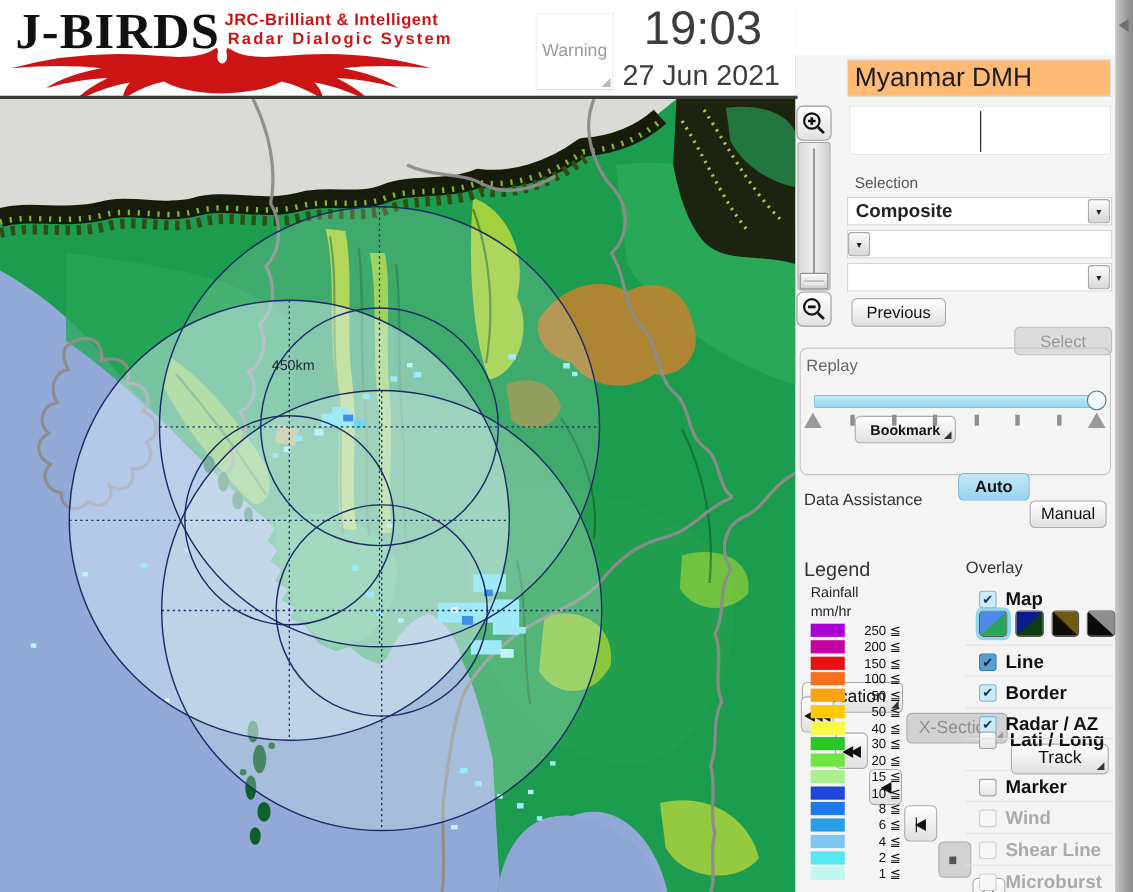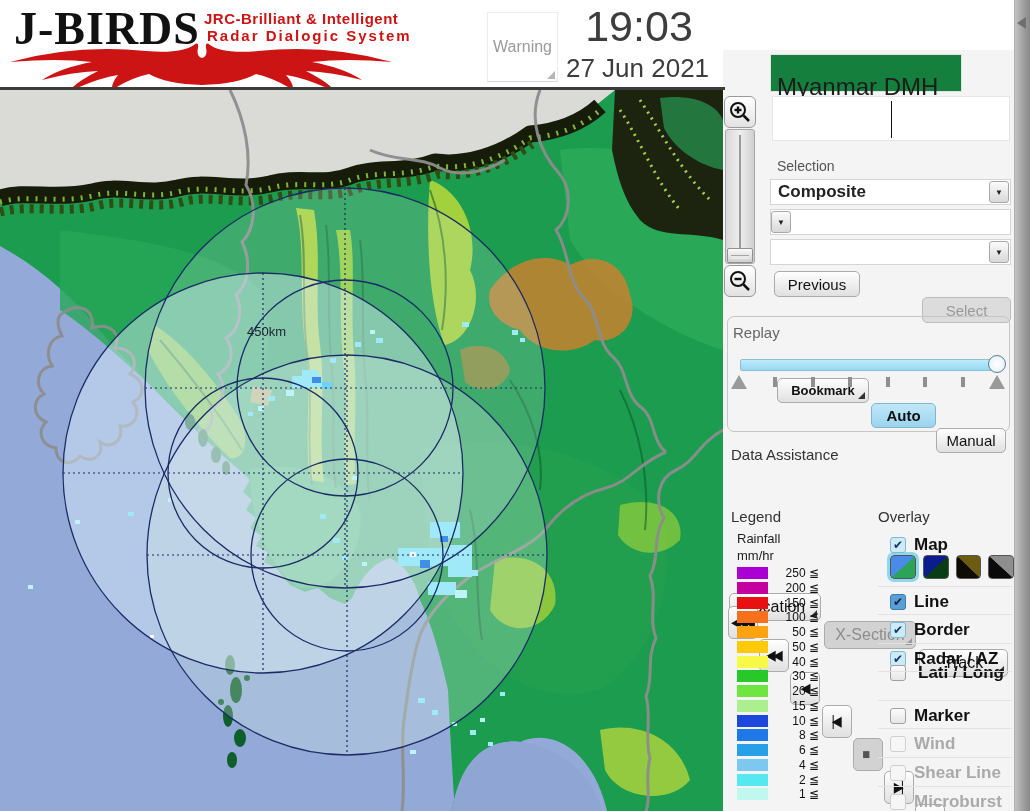--- a/index.html
+++ b/index.html
@@ -28,34 +28,34 @@
   .tool-btn { top:6px; width:32px; height:31px; border:1px solid #a8a8a8; border-radius:6px; background:linear-gradient(#ffffff,#dedede); display:flex; align-items:center; justify-content:center; cursor:pointer; }
   .tool-btn.active { background:linear-gradient(#8adcf8,#3eb4e8); border-color:#2f94c4; }
 
   
   #right-strip { left:1014px; top:0; width:16px; height:811px; background:linear-gradient(90deg,#c2c2c2,#9d9d9d 60%,#8a8a8a); border-left:1px solid #b0b0b0; }
   #collapse-icon { left:1017px; top:17px; width:0; height:0; border-top:6px solid transparent; border-bottom:6px solid transparent; border-right:9px solid #6f6f6f; cursor:pointer; }
 
   
   #right-panel { left:723px; top:0; width:291px; height:811px; background:#f4f4f4; }
   #panel-top-white { left:723px; top:0; width:291px; height:50px; background:#fff; }
-  #site-name { left:770px; top:54px; width:192px; height:34px; background:#15803d; border:1px solid #e2e2e2; font-size:24px; color:#1c1c1c; padding:18px 6px; }
+  #site-name { left:770px; top:54px; width:240px; height:34px; background:#fdba74; border:1px solid #e2e2e2; font-size:24px; color:#1c1c1c; padding:2px 6px; }
   #display-box { left:772px; top:96px; width:238px; height:45px; background:#fff; border:1px solid #e6e6e6; }
   #display-box .vline { position:absolute; left:50%; top:4px; width:1px; height:37px; background:#111; }
 
   .section-label { font-size:14px; color:#555; }
   #selection-label { left:777px; top:158px; }
 
   .dd-row { left:770px; width:241px; height:26px; background:#fff; border:1px solid #d5d5d5; display:flex; align-items:center; }
   .dd-row .dd-text { flex:1; font-size:17px; font-weight:bold; color:#222; padding-left:7px; white-space:nowrap; overflow:hidden; }
   .dd-btn { width:20px; height:22px; margin-right:1px; border:1px solid #a8a8a8; border-radius:3px; background:linear-gradient(#fbfbfb,#d8d8d8); font-size:8px; color:#222; display:flex; align-items:center; justify-content:center; cursor:pointer; }
 
   .btn { border:1px solid #ababab; border-radius:5px; background:linear-gradient(#fefefe,#e0e0e0); font-size:15px; color:#111; display:flex; align-items:center; justify-content:center; cursor:pointer; position:relative; }
   .btn.disabled { background:#dcdcdc; color:#999; border-color:#bcbcbc; cursor:default; }
-  .btn.blue { background:linear-gradient(#c0e8f8,#9ad4ee); border-color:#7db6d2; }
+  .btn.blue { background:linear-gradient(#c0e8f8,#9ad4ee); border-color:#7db6d2;margin-top:27px; }
   .btn.pressed { background:#d2d2d2; }
   .corner::after { content:""; position:absolute; right:3px; bottom:3px; border-left:7px solid transparent; border-bottom:7px solid #333; }
   .corner.gray::after { border-bottom-color:#9a9a9a; }
 
   #previous-btn { left:774px; top:271px; width:86px; height:26px; }
   #select-btn { left:922px; top:271px; width:89px; height:26px; }
 
   
   #replay-box { left:727px; top:316px; width:283px; height:116px; border:1px solid #c6c6c6; border-radius:7px; }
   #replay-label { left:733px; top:324px; font-size:15px; color:#666; }
@@ -71,21 +71,21 @@
   .pb-btn { top:395px; width:30px; height:33px; font-size:13px; letter-spacing:-3px; padding-right:3px; color:#111; }
   .pb-btn span { transform:scaleY(1.1); }
 
   
   #da-label { left:731px; top:446px; font-size:15px; color:#333; }
   #loc-btn { left:729px; top:466px; width:92px; height:28px; font-size:16px; }
   #xsec-btn { left:824px; top:466px; width:92px; height:28px; font-size:16px; background:#d2d2d2; color:#8d8d8d; }
   #track-btn { left:919px; top:466px; width:89px; height:28px; font-size:16px; }
 
   
-  #legend-label { left:731px; top:508px; font-size:15px; color:#333; }
+  #legend-label { left:731px; top:508px; font-size:18px; color:#333; }
   #legend-title1 { left:737px; top:531px; font-size:13px; color:#222; }
   #legend-title2 { left:737px; top:548px; font-size:13px; color:#222; }
   .lg-row { left:737px; width:110px; height:13px; }
   .lg-swatch { position:absolute; left:0; top:0; width:31px; height:12px; }
   .lg-val { position:absolute; left:36px; top:-1px; width:46px; text-align:right; font-size:12px; color:#111; }
 
   
   #overlay-label { left:878px; top:508px; font-size:15px; color:#333; }
   .ov-row { left:890px; width:122px; height:24px; display:flex; align-items:center; gap:8px; }
   .ov-div { left:878px; width:134px; height:1px; background:#e2e2e2; }

